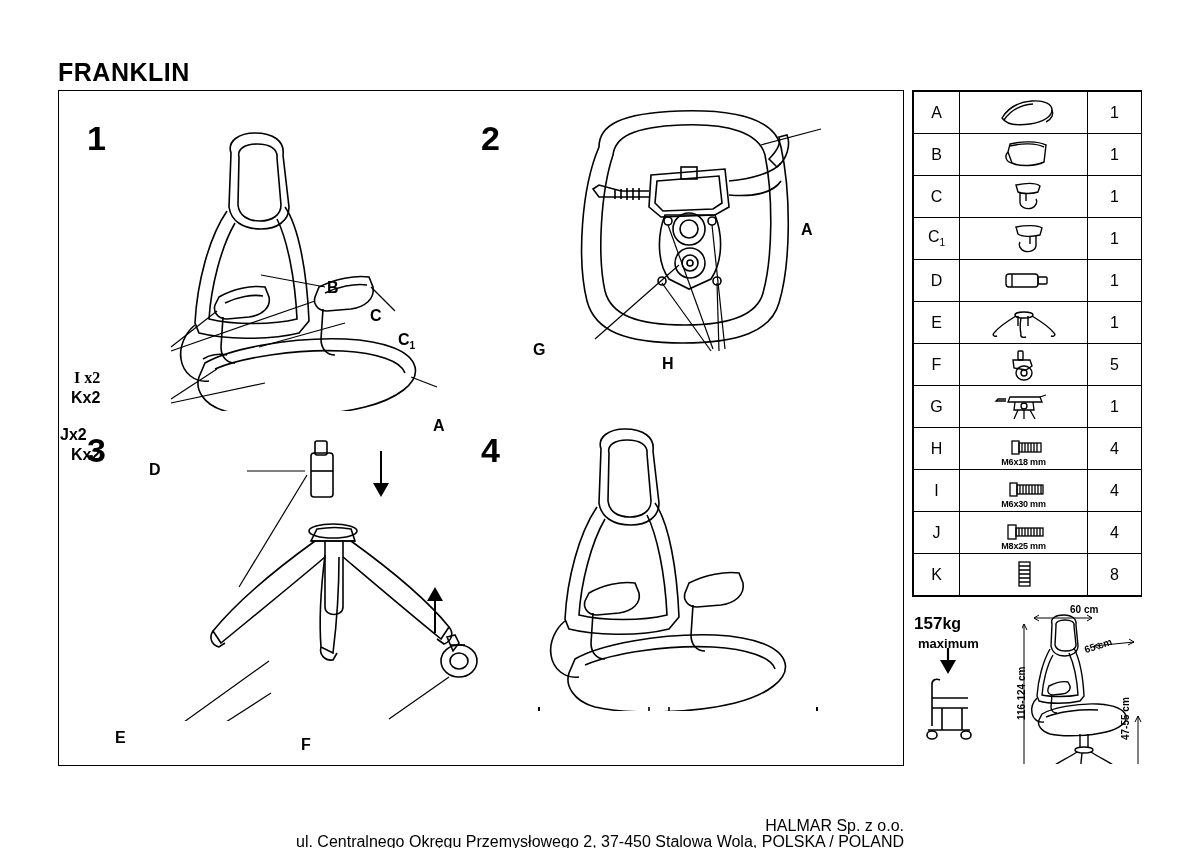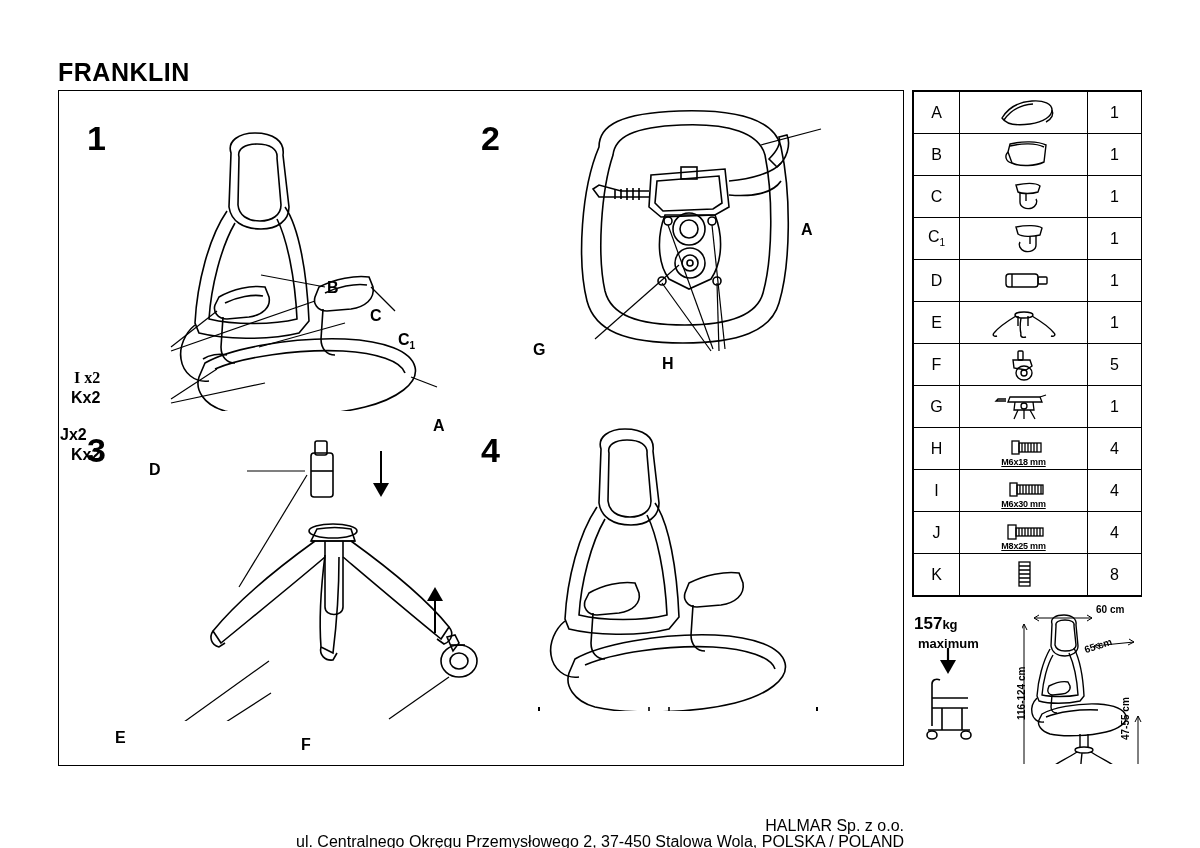--- a/index.html
+++ b/index.html
@@ -55,21 +55,20 @@
   .parts-table tr { height: 39px; }
   .sub { font-size: 10px; vertical-align: sub; }
   .spec {
     position: absolute;
     font-size: 9px;
     font-weight: bold;
     bottom: 2px;
     left: 0; right: 0;
     text-align: center;
     letter-spacing: -0.2px;
-    text-decoration: underline;
   }
   .footer {
     position: absolute;
     left: 58px; top: 770px;
     width: 846px;
     text-align: right;
     font-size: 16px;
     line-height: 16px;
     margin-top: 48px;
   }
@@ -92,21 +91,21 @@
   .specbox {
     position: absolute;
     left: 912px; top: 604px;
     width: 230px; height: 162px;
   }
   .wlabel {
     position: absolute;
     font-weight: bold;
     font-size: 17px;
   }
-  .wlabel small { font-size: 13px; font-weight: bold; }
+  .wlabel small { font-size: 16px; font-weight: bold; }
   .dimlabel {
     position: absolute;
     font-size: 10px;
     font-weight: bold;
     white-space: nowrap;
   }
   .rot90 { transform: rotate(-90deg); transform-origin: left top; }
 </style>
 </head>
 <body>
@@ -507,21 +506,21 @@
         <path d="M20,66 L56,66"></path>
         <path d="M50,66 L50,88"></path>
         <path d="M30,66 L30,88"></path>
         <path d="M16,88 L58,88"></path>
         <ellipse cx="20" cy="93" rx="5" ry="4"></ellipse>
         <ellipse cx="54" cy="93" rx="5" ry="4"></ellipse>
         <path d="M20,42 C20,38 24,36 28,38"></path>
       </g>
     </svg>
 
-    <div class="dimlabel" style="left:138px; top:0px;padding-left:46px;">60 cm</div>
+    <div class="dimlabel" style="left:112px; top:0px;padding-left:46px;">60 cm</div>
     <div class="dimlabel" style="left:172px; top:36px; transform:rotate(-18deg);">65 cm</div>
     <div class="dimlabel rot90" style="left:104px; top:116px;">116-124 cm</div>
     <div class="dimlabel rot90" style="left:208px; top:136px;">47-55 cm</div>
 
     <svg width="130" height="152" style="position:absolute; left:110px; top:8px;">
       <g class="ln" stroke-width="1.4">
 
         <path d="M30,12 C28,6 34,3 42,3 C50,3 55,7 54,13 L56,34 C56,40 50,44 43,44 C35,44 30,40 29,34 Z"></path>
         <path d="M34,14 C33,10 37,8 43,8 C49,8 53,10 52,14 L54,33 C54,37 49,39 43,39 C37,39 34,37 33,33 Z"></path>
 

